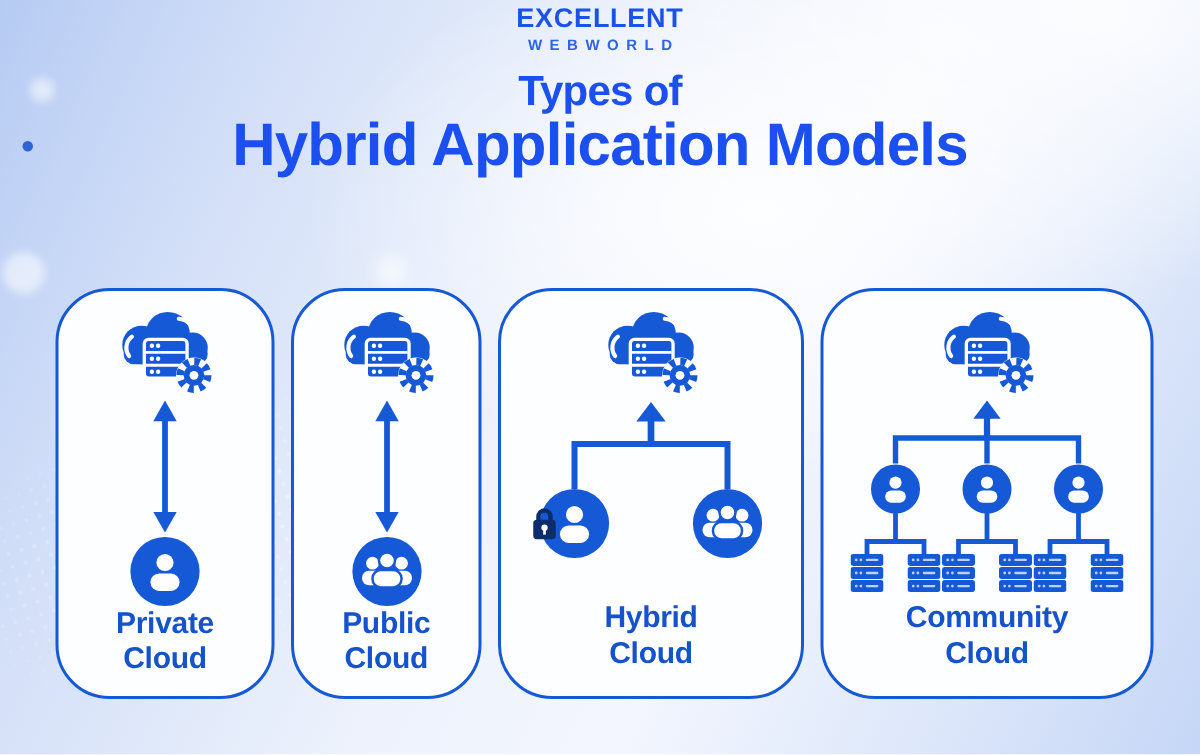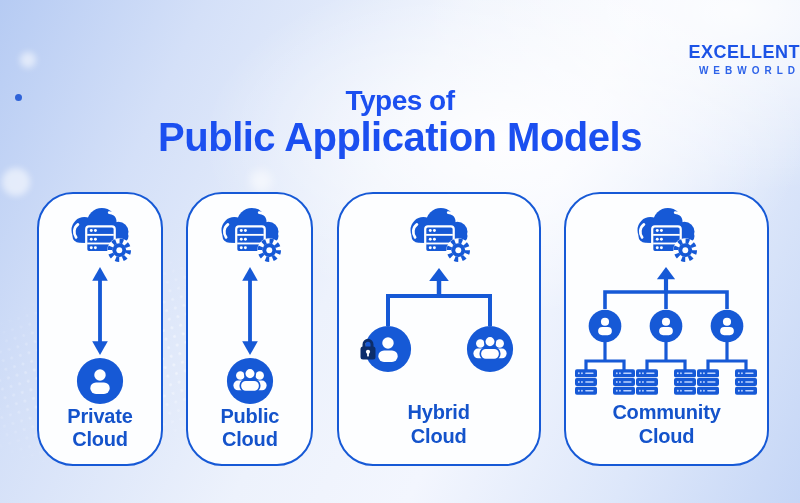--- a/index.html
+++ b/index.html
@@ -25,37 +25,37 @@
   .dots-band{
     position:absolute; left:-50px; top:265px; width:360px; height:190px;
     background-image:radial-gradient(rgba(255,255,255,.9) 1px, transparent 1.7px);
     background-size:9px 9px;
     transform:rotate(-17deg);
     opacity:.45;
     -webkit-mask-image:radial-gradient(ellipse at center, #000 25%, transparent 72%);
             mask-image:radial-gradient(ellipse at center, #000 25%, transparent 72%);
   }
   
-  .logo{ position:relative; text-align:right; padding-top:2px; z-index:2;margin-top:40px; }
+  .logo{ position:relative; text-align:center; padding-top:2px; z-index:2; }
   .logo .name{ font-size:18px; font-weight:800; letter-spacing:.5px; color:#1c53e6; }
   .logo .tagline{ font-size:10px; font-weight:700; letter-spacing:5px; color:#2e63e9; margin-top:2px; padding-left:5px; }
   
   .title{ position:relative; text-align:center; margin-top:10px; z-index:2;
           color:#1b4ff0; font-weight:800; line-height:1.06; letter-spacing:-.5px; }
   .title .t1{ font-size:28px; display:block; }
   .title .t2{ font-size:40px; display:block; }
   
   .cards{ position:absolute; left:0; top:192px; width:800px; padding:0 31px 0 37px;
           display:flex; justify-content:space-between; align-items:flex-start; z-index:2; }
   .card{
     height:274px; background:#fdfeff; border:2px solid #1659d6; border-radius:36px;
     display:flex; flex-direction:column; align-items:center;
     padding:13px 4px 16px;
   }
-  .card.w1{ width:126px; } .card.w2{ width:127px; } .card.w3{ width:204px; } .card.w4{ width:205px; }
+  .card.w1{ width:146px; } .card.w2{ width:127px; } .card.w3{ width:204px; } .card.w4{ width:222px; }
   .cloud-top{ width:70px; height:57px; flex:0 0 auto; }
   .mid{ display:flex; flex-direction:column; align-items:center; flex:1 1 auto; justify-content:flex-start; }
   .dbl-arrow{ width:22px; height:88px; margin-top:3px; }
   .person-big{ width:48px; height:48px; margin-top:2px; }
   .hybrid-graphic{ width:168px; height:106px; margin-top:4px; }
   .community-graphic{ width:196px; height:132px; margin-top:3px; }
   .card-label{ margin-top:auto; text-align:center; font-size:20px; font-weight:700;
                color:#1453cb; line-height:1.17; letter-spacing:-.2px; }
   .card-label span{ display:block; }
   .defs-svg{ position:absolute; width:0; height:0; overflow:hidden; }
@@ -158,21 +158,21 @@
   <div class="blue-dot"></div>
   <div class="dots-band"></div>
 
   <header class="logo">
     <div class="name">EXCELLENT</div>
     <div class="tagline">WEBWORLD</div>
   </header>
 
   <h1 class="title">
     <span class="t1">Types of</span>
-    <span class="t2">Public Application Models</span>
+    <span class="t2">Hybrid Application Models</span>
   </h1>
 
   <main class="cards">
 
     <section class="card w1">
       <svg class="cloud-top" viewBox="0 0 76 62">
           <use href="#sym-cloud"></use>
         </svg>
       <div class="mid">
         <svg class="dbl-arrow" viewBox="0 0 24 96">

